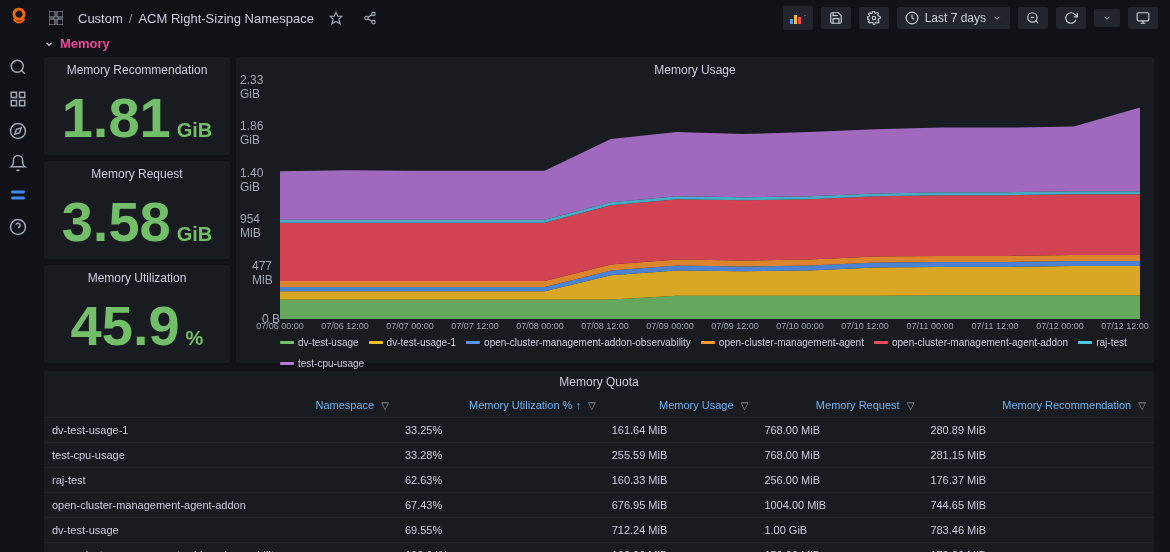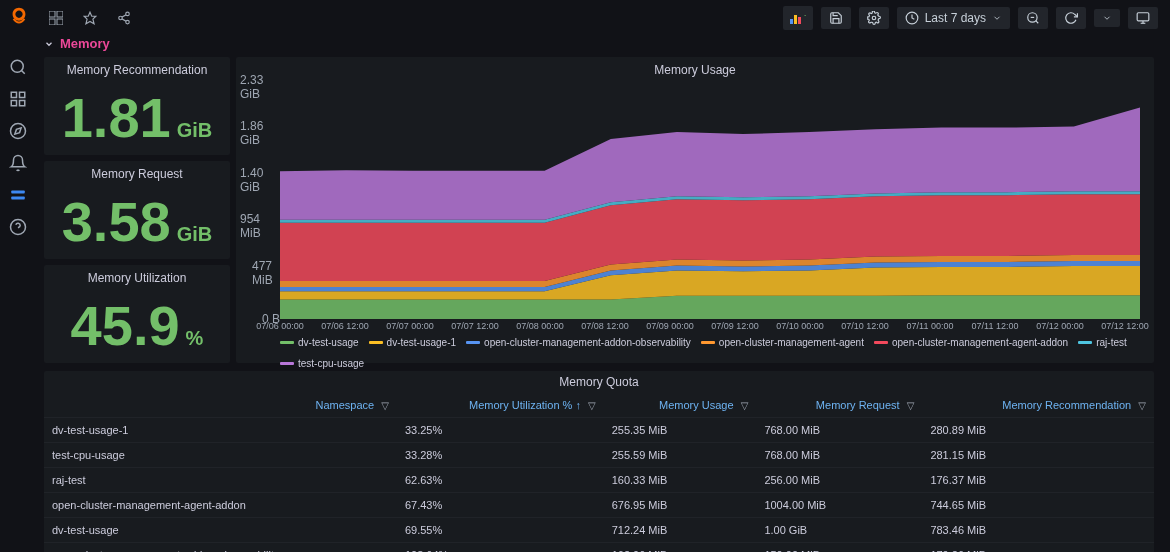--- a/index.html
+++ b/index.html
@@ -96,20 +96,25 @@
 
 <div class="topbar">
   <span class="top-icon">
     <svg width="14" height="14" viewBox="0 0 14 14">
         <rect x="0" y="0" width="6" height="6" fill="none" stroke="#9fa7b3"></rect>
         <rect x="8" y="0" width="6" height="6" fill="none" stroke="#9fa7b3"></rect>
         <rect x="0" y="8" width="6" height="6" fill="none" stroke="#9fa7b3"></rect>
         <rect x="8" y="8" width="6" height="6" fill="none" stroke="#9fa7b3"></rect>
       </svg>
   </span>
+  <div class="breadcrumb">
+    <span class="folder">Custom</span>
+    <span class="sep">/</span>
+    <span>ACM Right-Sizing Namespace</span>
+  </div>
   <span class="top-icon">
     <svg width="14" height="14" viewBox="0 0 24 24" fill="none" stroke="#9fa7b3" stroke-width="2">
         <polygon points="12,2 15,9 22,9 17,14 19,22 12,18 5,22 7,14 2,9 9,9"></polygon>
       </svg>
   </span>
   <span class="top-icon">
     <svg width="14" height="14" viewBox="0 0 24 24" fill="none" stroke="#9fa7b3" stroke-width="2">
         <circle cx="18" cy="5" r="3"></circle>
         <circle cx="6" cy="12" r="3"></circle>
         <circle cx="18" cy="19" r="3"></circle>
@@ -322,21 +327,21 @@
             <th>Memory Utilization % ↑ <span class="filter-ic">▽</span></th>
             <th>Memory Usage <span class="filter-ic">▽</span></th>
             <th>Memory Request <span class="filter-ic">▽</span></th>
             <th>Memory Recommendation <span class="filter-ic">▽</span></th>
           </tr>
         </thead>
       <tbody id="tbody">
           <tr>
             <td>dv-test-usage-1</td>
             <td>33.25%</td>
-            <td>255.35 MiB</td>
+            <td>161.64 MiB</td>
             <td>768.00 MiB</td>
             <td>280.89 MiB</td>
           </tr>
           <tr>
             <td>test-cpu-usage</td>
             <td>33.28%</td>
             <td>255.59 MiB</td>
             <td>768.00 MiB</td>
             <td>281.15 MiB</td>
           </tr>

